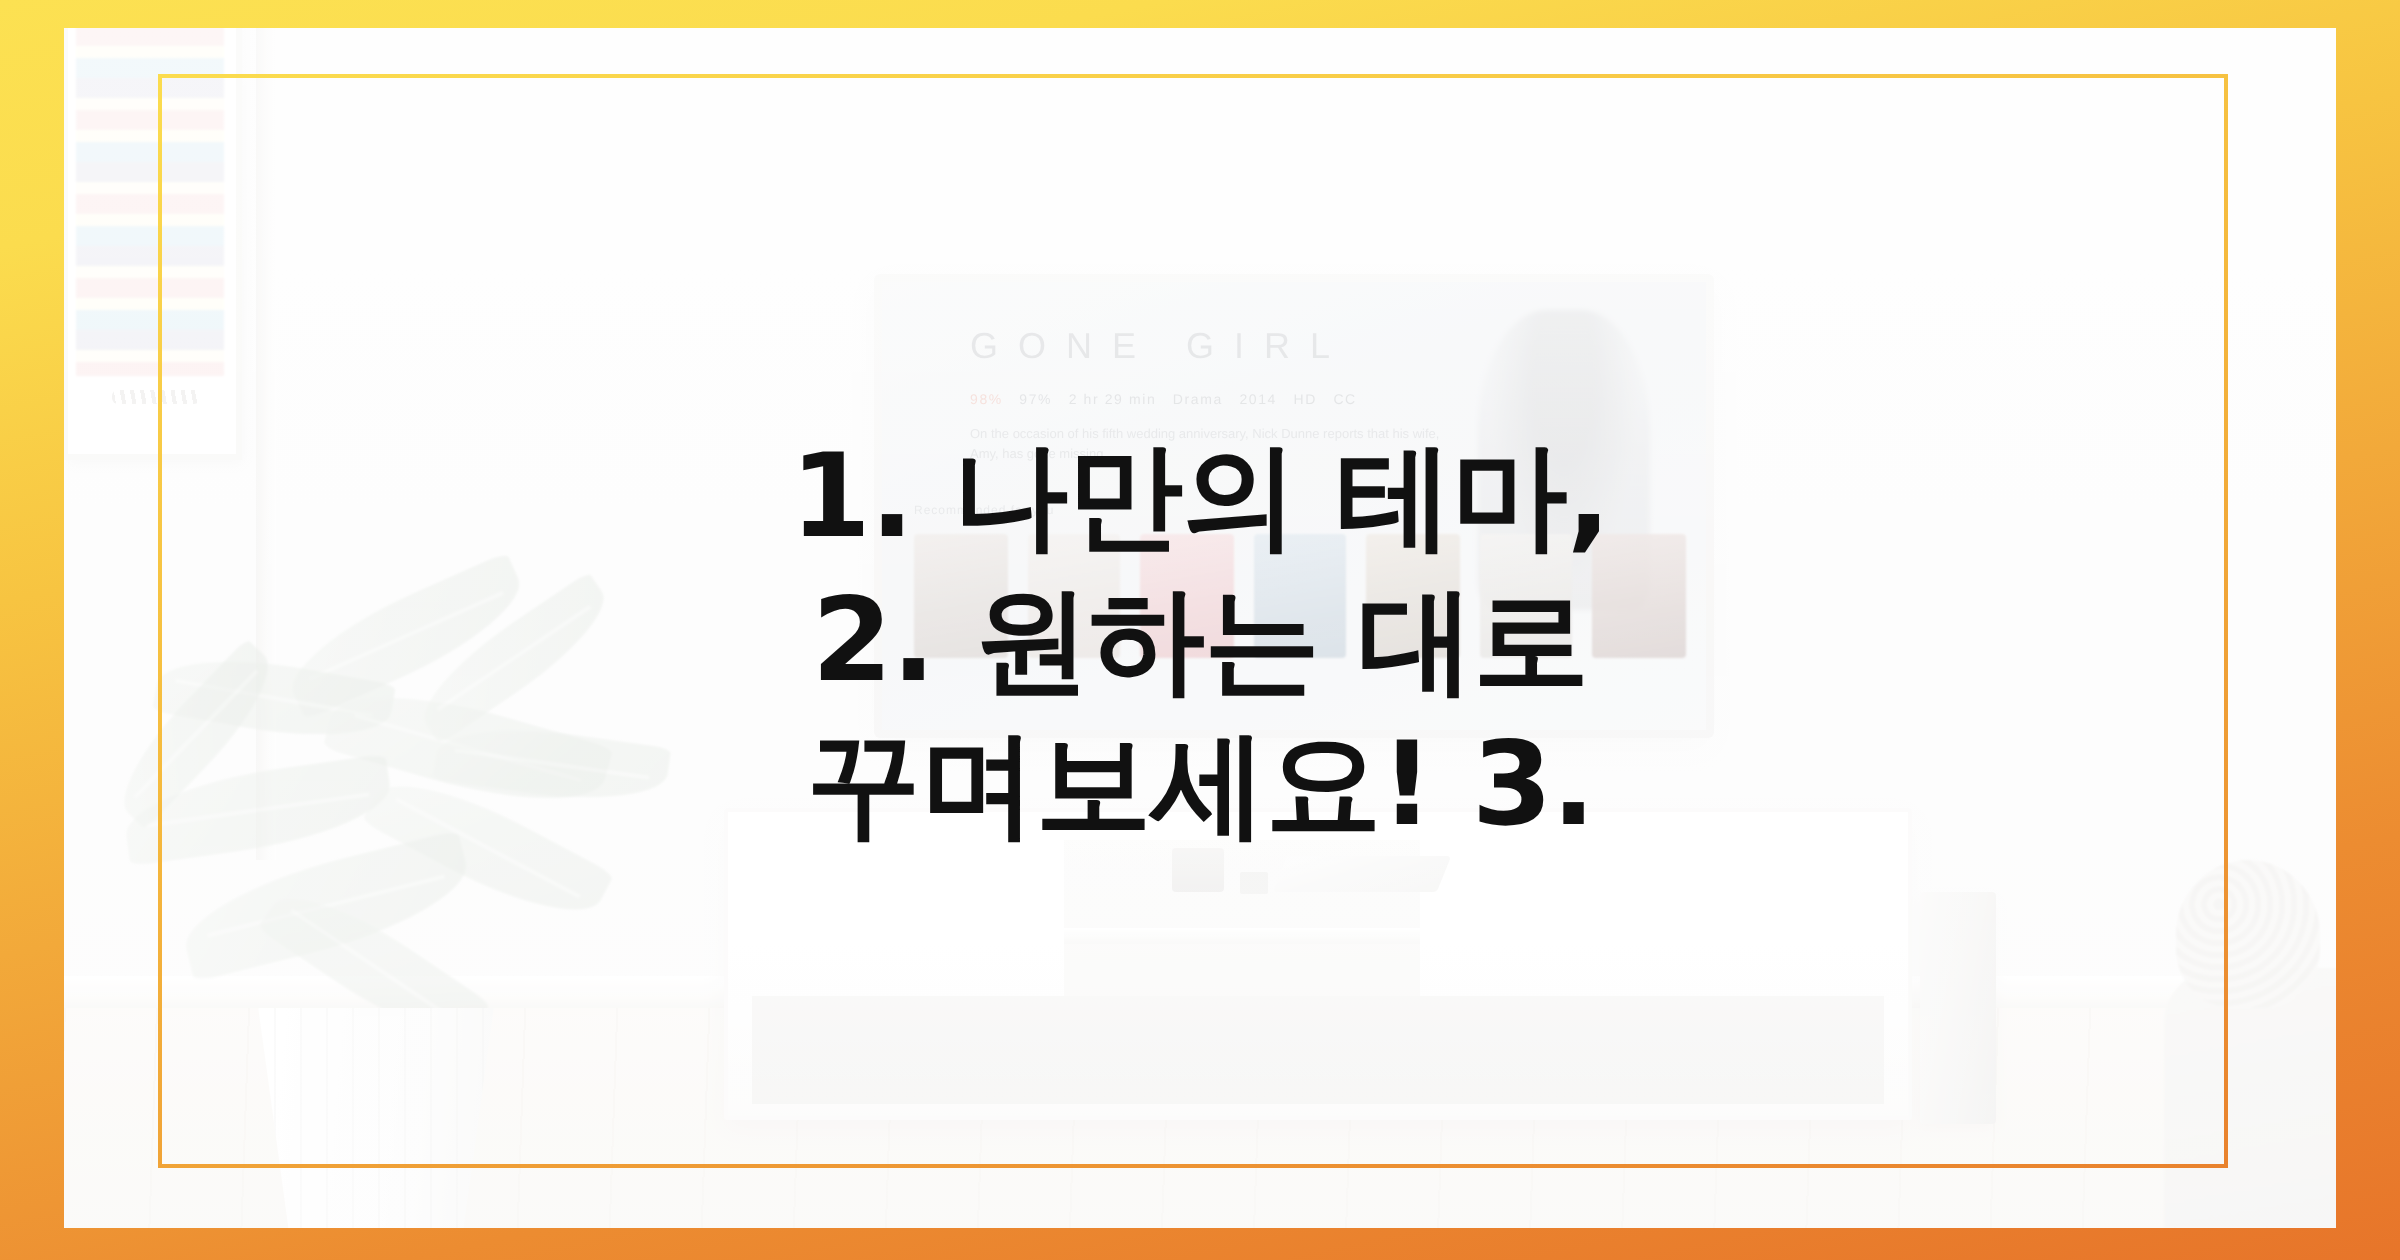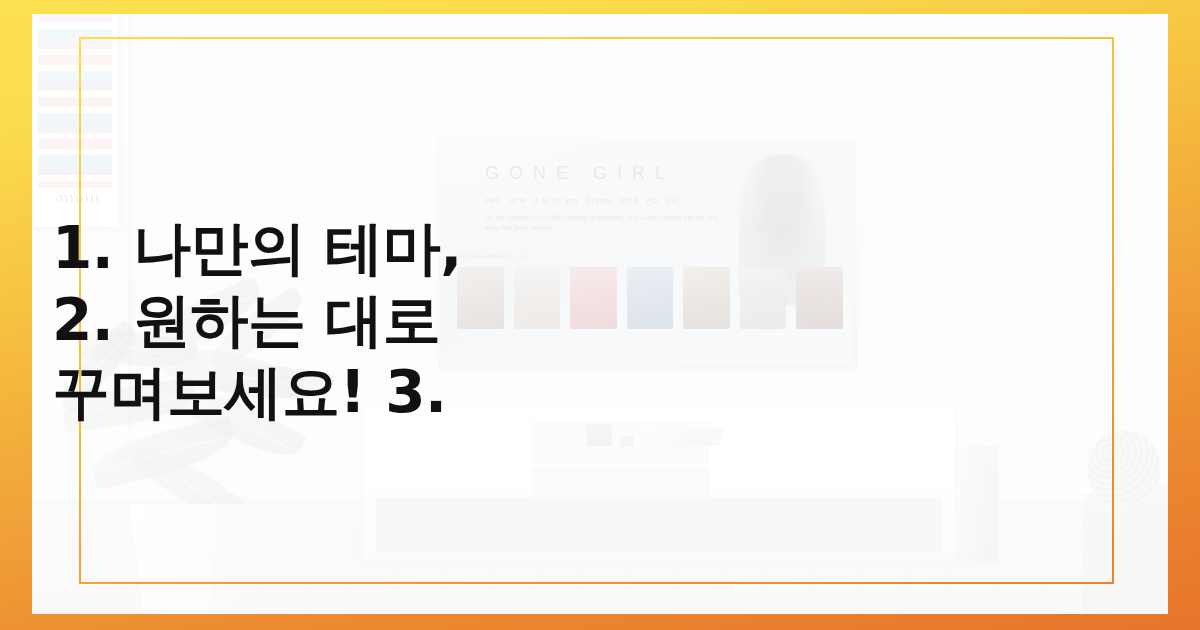--- a/index.html
+++ b/index.html
@@ -320,27 +320,28 @@
     z-index: 5;
     pointer-events: none;
   }
 
   
   #headline {
     position: absolute;
     left: 0; right: 0;
     top: 212px;
     z-index: 10;
+    text-align: center;
     color: #111111;
     font-family: "DejaVu Sans", "Liberation Sans", sans-serif;
     font-weight: 700;
     font-size: 58px;
     line-height: 72px;
     letter-spacing: -0.5px;
-    padding: 0 52px;
+    padding: 0 90px;
     pointer-events: none;
     white-space: pre-line;
   }
 </style>
 </head>
 <body>
 
 <div id="thumbnail-card">
 
   <div id="photo-panel">

